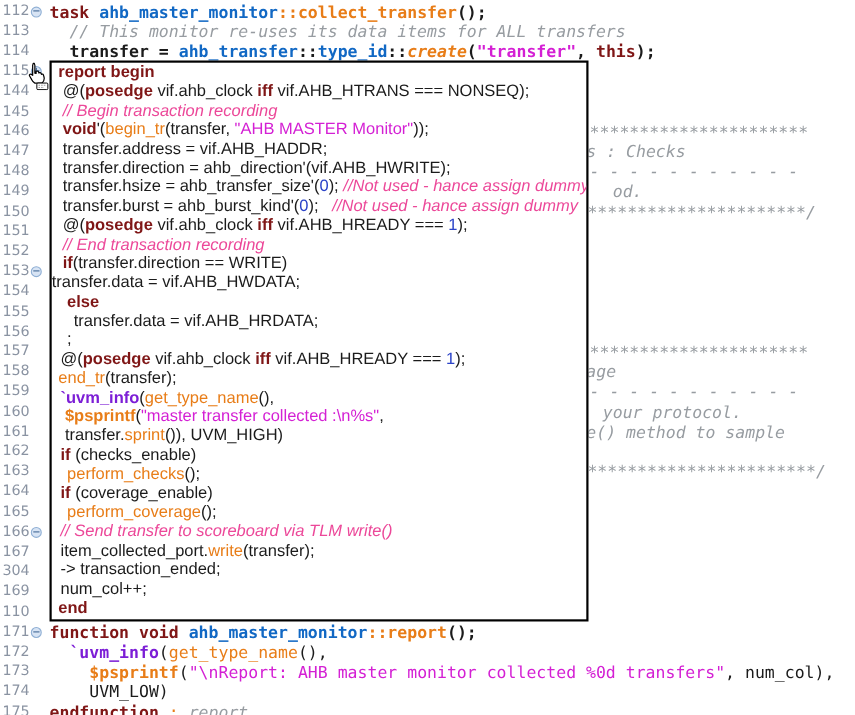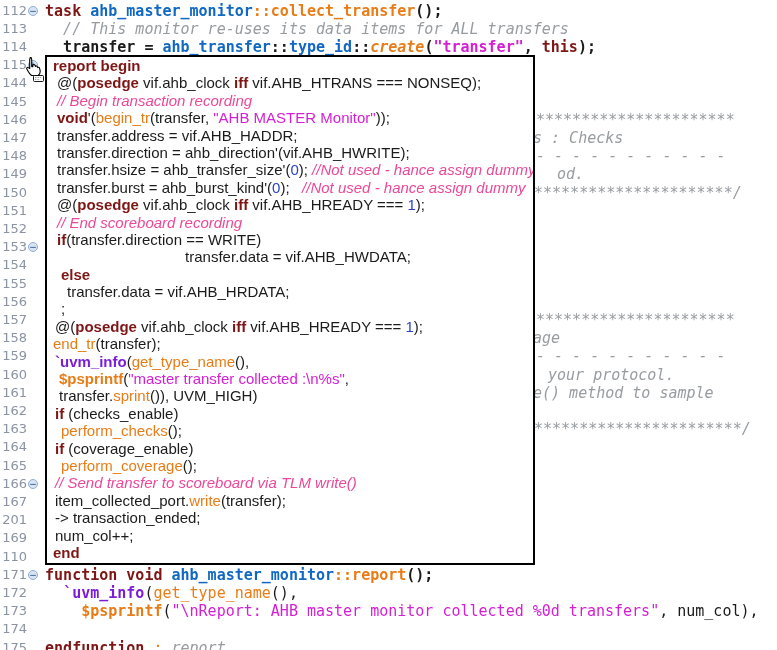--- a/index.html
+++ b/index.html
@@ -57,43 +57,43 @@
       <div class="row" style="top: 329.1px;"><span class="ln">158</span><span class="frag cm" style="left: 533px;">age</span></div>
       <div class="row" style="top: 347.3px;"><span class="ln">159</span><span class="frag cm" style="left: 536px;">- - - - - - - - - - -</span></div>
       <div class="row" style="top: 365.5px;"><span class="ln">160</span><span class="frag cm" style="left: 548px;">your protocol.</span></div>
       <div class="row" style="top: 383.7px;"><span class="ln">161</span><span class="frag cm" style="left: 533px;">e() method to sample</span></div>
       <div class="row" style="top: 401.9px;"><span class="ln">162</span></div>
       <div class="row" style="top: 420.1px;"><span class="ln">163</span><span class="frag cm" style="left: 534px;">***********************/</span></div>
       <div class="row" style="top: 438.3px;"><span class="ln">164</span></div>
       <div class="row" style="top: 456.5px;"><span class="ln">165</span></div>
       <div class="row" style="top: 474.7px;"><span class="ln">166</span><span class="fold">−</span></div>
       <div class="row" style="top: 492.9px;"><span class="ln">167</span></div>
-      <div class="row" style="top: 511.1px;"><span class="ln">201</span></div>
+      <div class="row" style="top: 511.1px;"><span class="ln">304</span></div>
       <div class="row" style="top: 529.3px;"><span class="ln">169</span></div>
       <div class="row" style="top: 547.5px;"><span class="ln">110</span></div>
       <div class="row" style="top: 565.7px;"><span class="ln">171</span><span class="fold">−</span><span class="code bold"><span class="kw">  function void</span><span class="pl"> </span><span class="typ">ahb_master_monitor</span><span class="fn">::report</span><span class="pl">();</span></span></div>
       <div class="row" style="top: 583.9px;"><span class="ln">172</span><span class="code"><span class="pl">    </span><span class="mac">`uvm_info</span><span class="pl">(</span><span class="fn">get_type_name</span><span class="pl">(),</span></span></div>
       <div class="row" style="top: 602.1px;"><span class="ln">173</span><span class="code"><span class="pl">      </span><span class="fnb">$psprintf</span><span class="pl">(</span><span class="str">"\nReport: AHB master monitor collected %0d transfers"</span><span class="pl">, num_col),</span></span></div>
-      <div class="row" style="top: 620.3px;"><span class="ln">174</span></div>
+      <div class="row" style="top: 620.3px;"><span class="ln">174</span><span class="code"><span class="pl">      UVM_LOW)</span></span></div>
       <div class="row" style="top: 638.5px;"><span class="ln">175</span><span class="code"><span class="kw">  endfunction</span><span class="pl"> </span><span class="fn">:</span><span class="cm"> report</span></span></div>
     </div>
 
   <div id="popup">
       <div class="pline" style="padding-left: 6px;"><span class="kw">report begin</span></div>
       <div class="pline" style="padding-left: 10px;"><span class="pl">@(</span><span class="kw">posedge</span><span class="pl"> vif.ahb_clock </span><span class="kw">iff</span><span class="pl"> vif.AHB_HTRANS === NONSEQ);</span></div>
       <div class="pline" style="padding-left: 10px;"><span class="cm">// Begin transaction recording</span></div>
       <div class="pline" style="padding-left: 10px;"><span class="kw">void</span><span class="pl">'(</span><span class="fn">begin_tr</span><span class="pl">(transfer, </span><span class="str">"AHB MASTER Monitor"</span><span class="pl">));</span></div>
       <div class="pline" style="padding-left: 10px;"><span class="pl">transfer.address = vif.AHB_HADDR;</span></div>
       <div class="pline" style="padding-left: 10px;"><span class="pl">transfer.direction = ahb_direction'(vif.AHB_HWRITE);</span></div>
       <div class="pline" style="padding-left: 10px;"><span class="pl">transfer.hsize = ahb_transfer_size'(</span><span class="num">0</span><span class="pl">); </span><span class="cm">//Not used - hance assign dummy</span></div>
       <div class="pline" style="padding-left: 10px;"><span class="pl">transfer.burst = ahb_burst_kind'(</span><span class="num">0</span><span class="pl">);   </span><span class="cm">//Not used - hance assign dummy</span></div>
       <div class="pline" style="padding-left: 10px;"><span class="pl">@(</span><span class="kw">posedge</span><span class="pl"> vif.ahb_clock </span><span class="kw">iff</span><span class="pl"> vif.AHB_HREADY === </span><span class="num">1</span><span class="pl">);</span></div>
-      <div class="pline" style="padding-left: 10px;"><span class="cm">// End scoreboard recording</span></div>
+      <div class="pline" style="padding-left: 10px;"><span class="cm">// End transaction recording</span></div>
       <div class="pline" style="padding-left: 10px;"><span class="kw">if</span><span class="pl">(transfer.direction == WRITE)</span></div>
-      <div class="pline" style="padding-left: 16px; text-align: center;"><span class="pl">transfer.data = vif.AHB_HWDATA;</span></div>
+      <div class="pline" style=""><span class="pl">transfer.data = vif.AHB_HWDATA;</span></div>
       <div class="pline" style="padding-left: 14px;"><span class="kw">else</span></div>
       <div class="pline" style="padding-left: 20px;"><span class="pl">transfer.data = vif.AHB_HRDATA;</span></div>
       <div class="pline" style="padding-left: 14px;"><span class="pl">;</span></div>
       <div class="pline" style="padding-left: 8px;"><span class="pl">@(</span><span class="kw">posedge</span><span class="pl"> vif.ahb_clock </span><span class="kw">iff</span><span class="pl"> vif.AHB_HREADY === </span><span class="num">1</span><span class="pl">);</span></div>
       <div class="pline" style="padding-left: 6px;"><span class="fn">end_tr</span><span class="pl">(transfer);</span></div>
       <div class="pline" style="padding-left: 8px;"><span class="mac">`uvm_info</span><span class="pl">(</span><span class="fn">get_type_name</span><span class="pl">(),</span></div>
       <div class="pline" style="padding-left: 12px;"><span class="fnb">$psprintf</span><span class="pl">(</span><span class="str">"master transfer collected :\n%s"</span><span class="pl">,</span></div>
       <div class="pline" style="padding-left: 12px;"><span class="pl">transfer.</span><span class="fn">sprint</span><span class="pl">()), UVM_HIGH)</span></div>
       <div class="pline" style="padding-left: 8px;"><span class="kw">if</span><span class="pl"> (checks_enable)</span></div>
       <div class="pline" style="padding-left: 14px;"><span class="fn">perform_checks</span><span class="pl">();</span></div>

